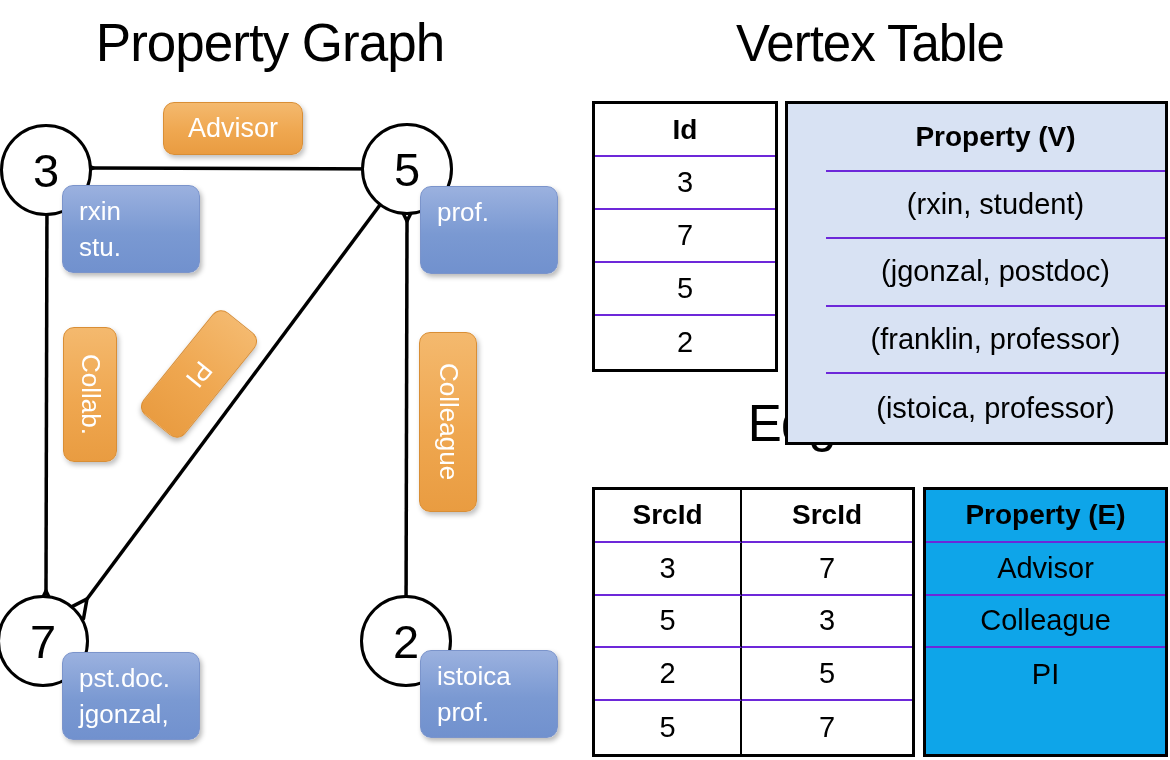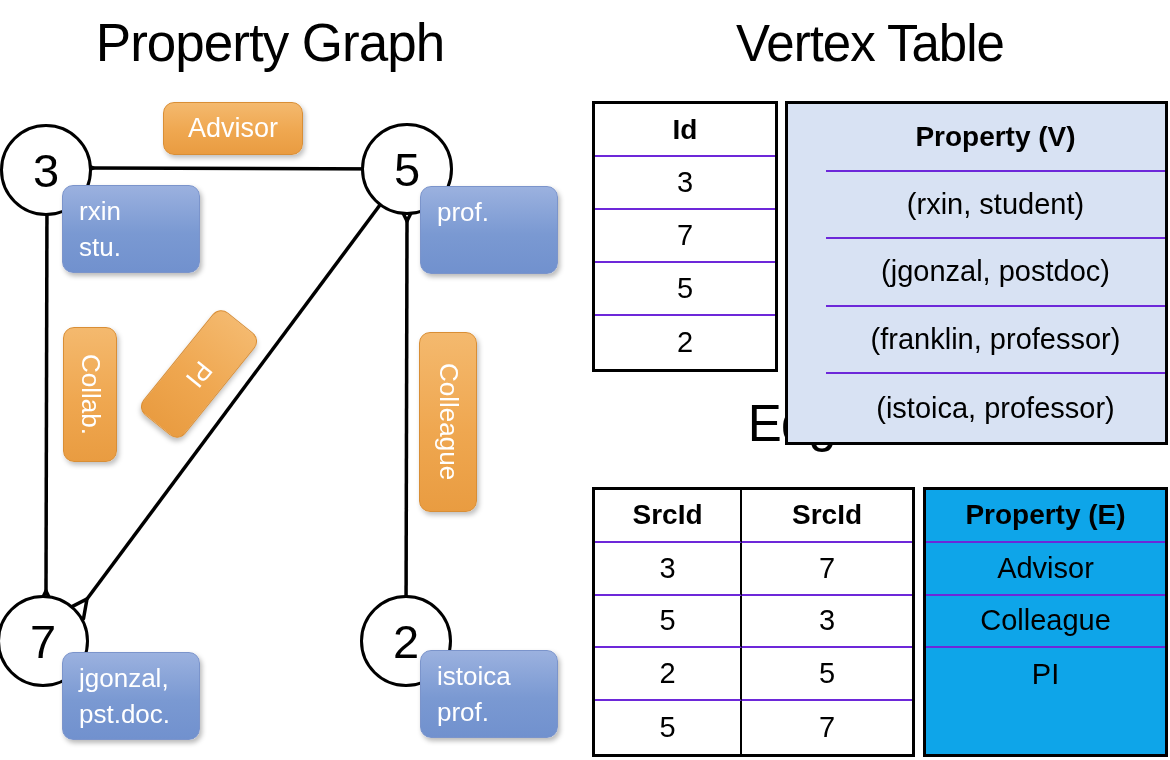--- a/index.html
+++ b/index.html
@@ -87,22 +87,22 @@
   </div>
 
   <div class="vbox" id="b-rxin">
     <div>rxin</div>
     <div>stu.</div>
   </div>
   <div class="vbox" id="b-franklin">
     <div>prof.</div>
   </div>
   <div class="vbox" id="b-jgonzal">
+    <div>pst.doc.</div>
     <div>jgonzal,</div>
-    <div>pst.doc.</div>
   </div>
   <div class="vbox" id="b-istoica">
     <div>istoica</div>
     <div>prof.</div>
   </div>
 
   <div class="obox" id="l-advisor">
     <span>Advisor</span>
   </div>
   <div class="obox" id="l-collab">

